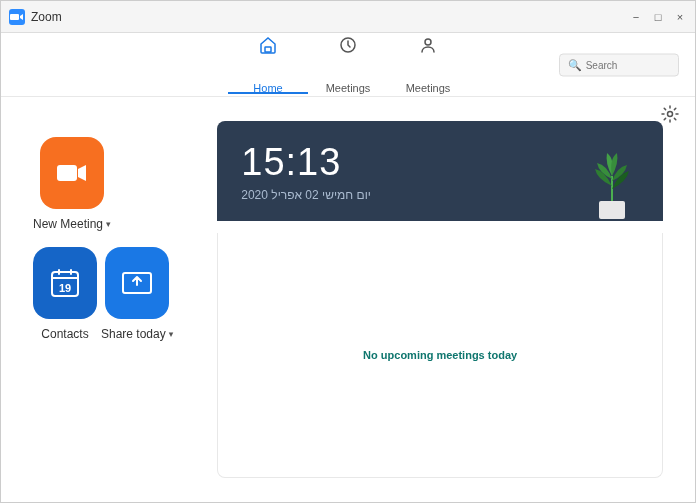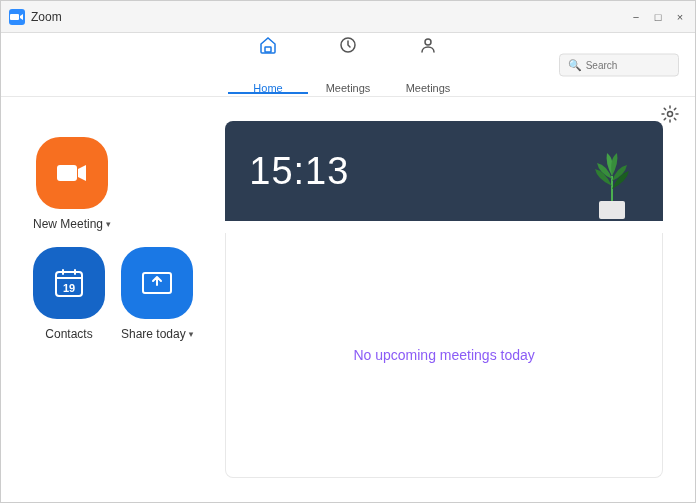--- a/index.html
+++ b/index.html
@@ -157,33 +157,33 @@
 
     
     .action-buttons {
       display: flex;
       flex-direction: column;
       gap: 16px;
       padding-top: 16px;
     }
     .action-row {
       display: flex;
-      gap: 16px;
+      gap: 4px;
     }
     .action-item {
       display: flex;
       flex-direction: column;
       align-items: center;
       gap: 8px;
       cursor: pointer;
     }
     .action-btn {
-      width: 72px;
+      width: 64px;
       height: 72px;
-      border-radius: 24px;
+      border-radius: 16px;
       display: flex;
       align-items: center;
       justify-content: center;
       font-size: 28px;
       color: #5eead4;
     }
     .btn-orange { background: #f76f20; }
     .btn-blue { background: #1a78e5; }
     .btn-blue-dark { background: #1565c7; }
     .action-label {
@@ -198,20 +198,21 @@
       font-size: 9px;
       color: #555;
     }
 
     
     .calendar-panel {
       flex: 1;
       display: flex;
       flex-direction: column;
       gap: 12px;
+      margin-left: 12px;
     }
     .date-card {
       background: #2d3d52;
       border-radius: 8px 8px 0 0;
       padding: 20px 24px;
       display: flex;
       align-items: center;
       justify-content: space-between;
       height: 100px;
       overflow: hidden;
@@ -243,22 +244,23 @@
       background: #fff;
       border: 1px solid #e8e8e8;
       border-top: none;
       border-radius: 0 0 8px 8px;
       flex: 1;
       display: flex;
       align-items: center;
       justify-content: center;
     }
     .no-meetings {
-      font-size: 14px;
-      color: #8b5cf6;
+      font-size: 11px;
+      color: #0f766e;
+      font-weight: bold;
     }
 
     
     .window {
       box-shadow: 0 2px 10px rgba(0,0,0,0.15);
     }
   </style>
 </head>
 <body>
 
@@ -377,20 +379,21 @@
           </div>
         </div>
       </div>
     </div>
 
     <div class="calendar-panel">
 
       <div class="date-card">
         <div class="date-info">
           <div class="time-display">15:13</div>
+          <div class="date-display">יום חמישי 02 אפריל 2020</div>
         </div>
 
         <svg class="plant-decoration" viewBox="0 0 70 90" fill="none">
 
           <rect x="22" y="70" width="26" height="18" rx="2" fill="#e8e8e8"></rect>
 
           <path d="M35 70 Q35 55 35 45" stroke="#4caf50" stroke-width="2"></path>
 
           <path d="M35 55 Q20 48 18 38 Q28 40 35 55" fill="#2e7d32"></path>
           <path d="M35 48 Q22 42 20 32 Q30 34 35 48" fill="#388e3c"></path>

